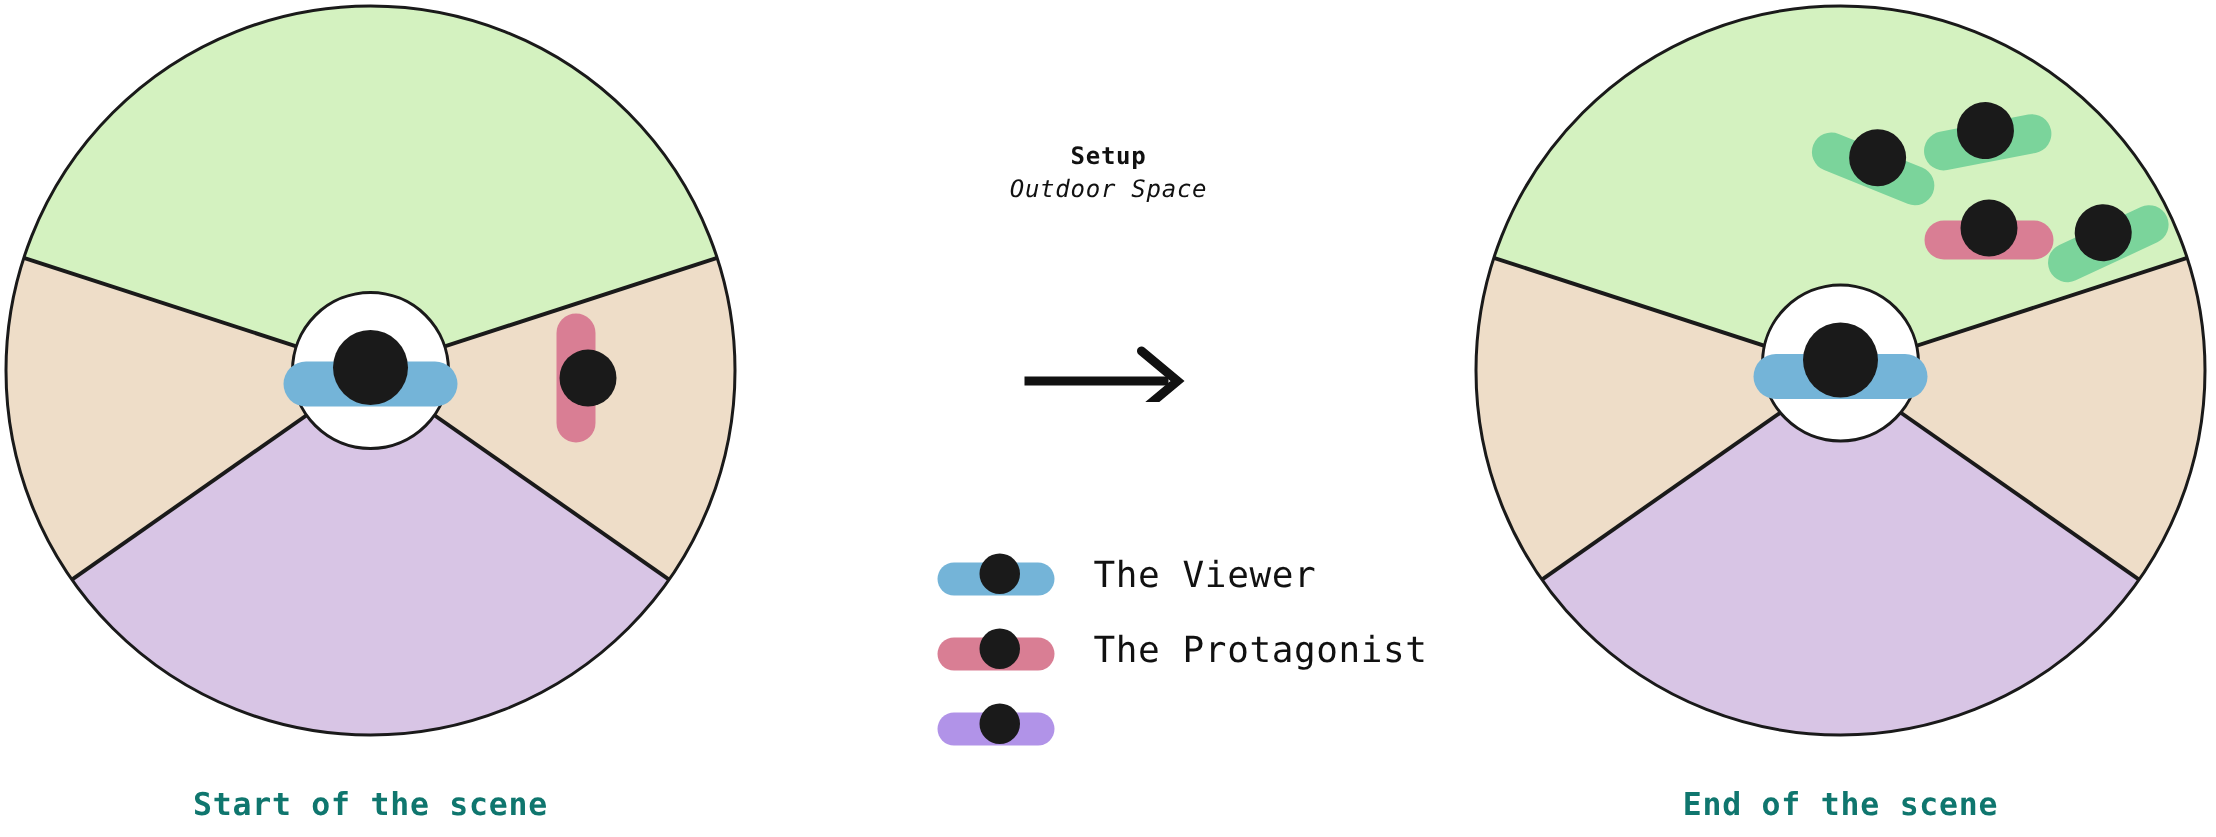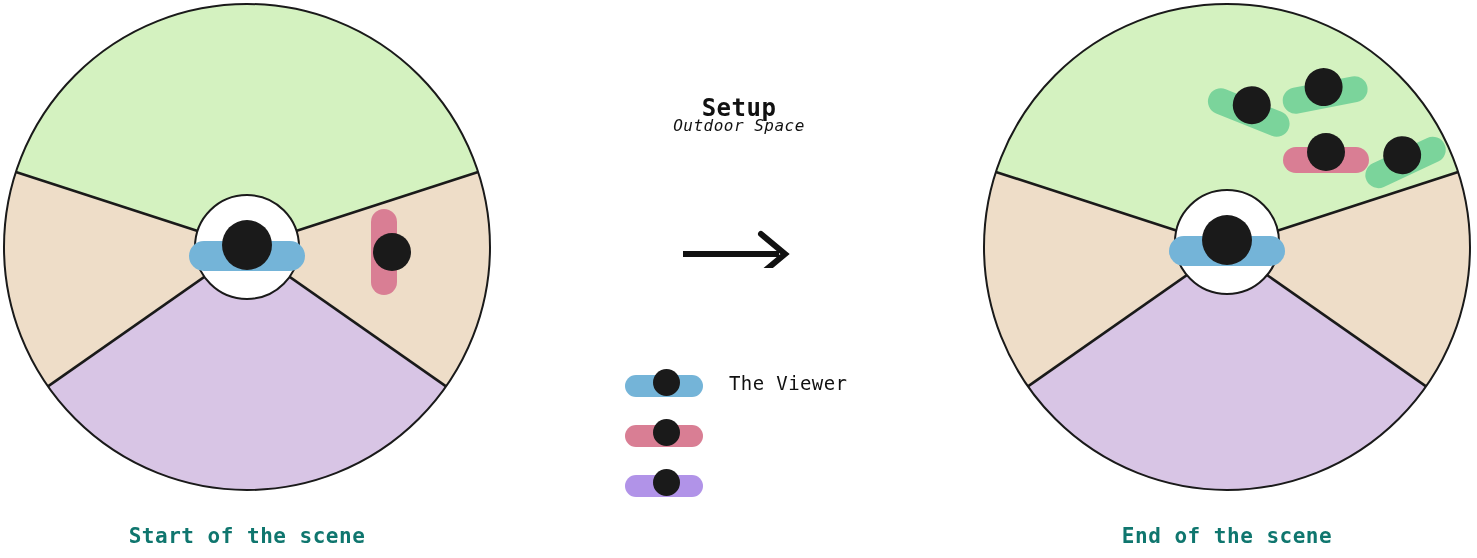--- a/index.html
+++ b/index.html
@@ -56,21 +56,21 @@
     left: 500px;
     top: 0;
     width: 478px;
     height: 558px;
   }
   .setup-title {
     position: absolute;
     top: 94px;
     width: 478px;
     text-align: center;
-    font-size: 24px;
+    font-size: 16px;
     font-weight: 700;
     letter-spacing: 0.5px;
   }
   .setup-subtitle {
     position: absolute;
     top: 116px;
     width: 478px;
     text-align: center;
     font-size: 16px;
     font-weight: 400;
@@ -118,21 +118,21 @@
     position: absolute;
     left: 28px;
     top: 11px;
     width: 27px;
     height: 27px;
     border-radius: 50%;
     background: #1a1a1a;
   }
   .legend-label {
     margin-left: 26px;
-    font-size: 19px;
+    font-size: 24px;
     letter-spacing: 0.4px;
     white-space: nowrap;
   }
 </style>
 </head>
 <body>
 
 <div class="stage">
 
   <div class="scene-circle" id="scene-start">
@@ -178,20 +178,21 @@
           <span class="legend-dot"></span>
         </span>
         <span class="legend-label">The Viewer</span>
       </div>
 
       <div class="legend-row">
         <span class="legend-swatch">
           <span class="legend-bar" id="legend-bar-1" style="background: rgb(217, 126, 148);"></span>
           <span class="legend-dot"></span>
         </span>
+        <span class="legend-label">The Protagonist</span>
       </div>
 
       <div class="legend-row">
         <span class="legend-swatch">
           <span class="legend-bar" id="legend-bar-2" style="background: rgb(177, 147, 232);"></span>
           <span class="legend-dot"></span>
         </span>
       </div>
 
     </div>

